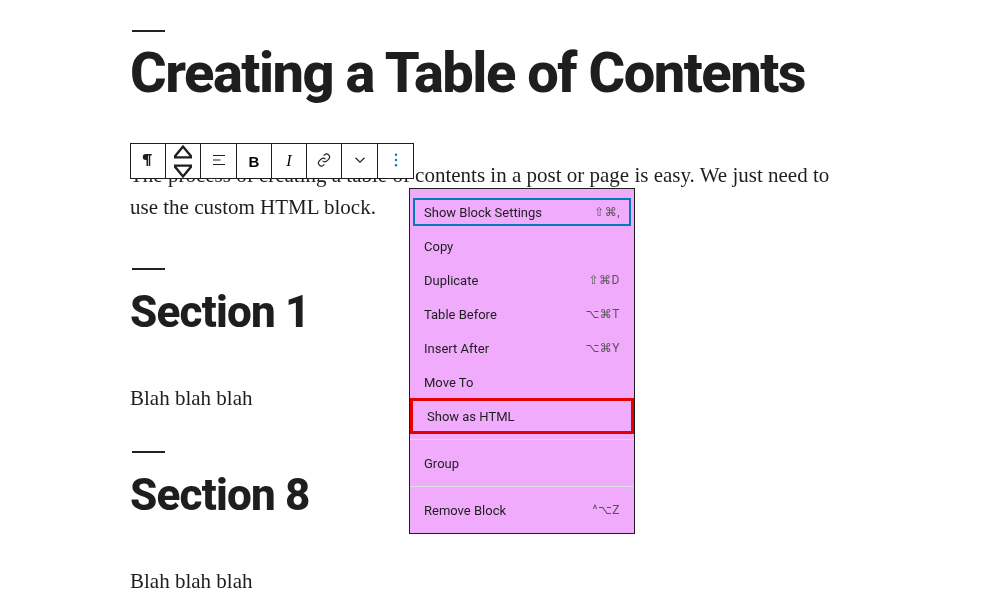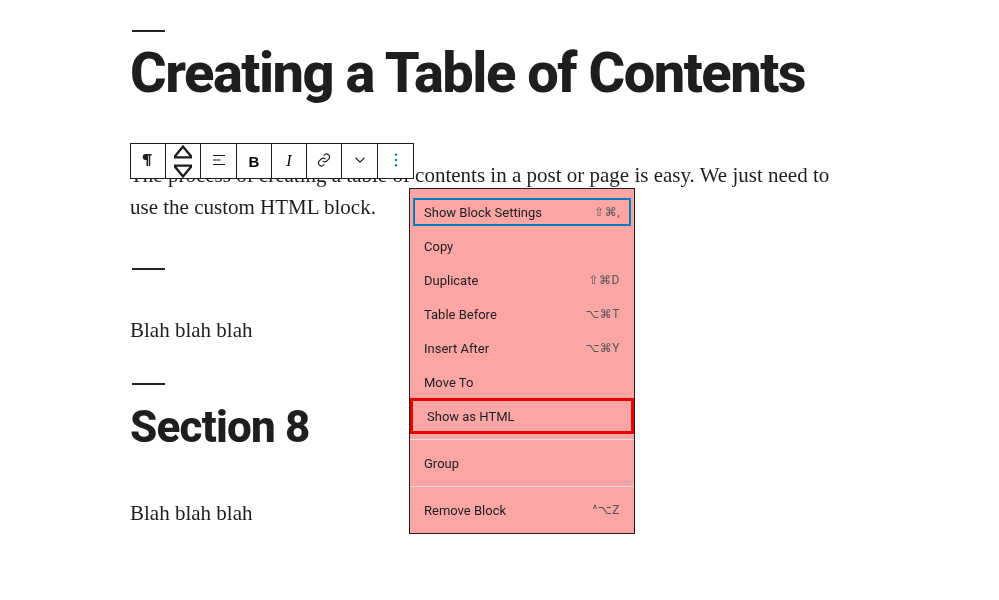--- a/index.html
+++ b/index.html
@@ -10,21 +10,21 @@
   .toolbar { position: absolute; top: 113px; left: 130px; display: flex; height: 36px; background: #fff; }
   .toolbar-group { display: flex; border: 1px solid #1e1e1e; }
   .toolbar-group + .toolbar-group { margin-left: -1px; }
   .tb-btn { width: 35px; height: 34px; display: flex; align-items: center; justify-content: center; background: #fff; border: none; border-right: 1px solid #1e1e1e; cursor: pointer; font-size: 14px; }
   .tb-btn:last-child { border-right: none; }
   .tb-btn svg { width: 18px; height: 18px; }
   .tb-more svg { fill: #007cba; }
   .para { font-family: Georgia, "Times New Roman", serif; font-size: 21px; line-height: 1.55; margin-top: 56px; max-width: 720px; }
   .section-h { font-size: 44px; font-weight: 800; letter-spacing: -0.8px; margin-top: 16px; }
   .section-body { font-family: Georgia, serif; font-size: 21px; margin-top: 48px; }
-  .dropdown { position: absolute; top: 158px; left: 409px; width: 226px; background: #fca5a5; border: 1px solid #1e1e1e; font-size: 13px; }
+  .dropdown { position: absolute; top: 158px; left: 409px; width: 226px; background: #f0abfc; border: 1px solid #1e1e1e; font-size: 13px; }
   .dd-section { padding: 6px 0; border-bottom: 1px solid #ddd; }
   .dd-section:last-child { border-bottom: none; }
   .dd-item { display: flex; align-items: center; justify-content: space-between; height: 34px; padding: 0 14px; cursor: pointer; position: relative; }
   .dd-item.focused { outline: 2px solid #007cba; outline-offset: -5px; }
   .dd-item.highlighted { border: 3px solid #e60000; height: 36px; margin: -1px 0; z-index: 2; }
   .dd-shortcut { color: #555; font-size: 12px; letter-spacing: 0.5px; }
   .move-updown { display: flex; flex-direction: column; align-items: center; justify-content: center; gap: 1px; }
 </style>
 </head>
 <body>
@@ -92,20 +92,21 @@
               <circle cx="12" cy="19" r="1.6"></circle>
             </svg>
         </span>
       </button>
     </div>
   </div>
 
   <p class="para">The process of creating a table of contents in a post or page is easy. We just need to use the custom HTML block.</p>
 
   <div class="hr-short" style="margin-top:44px;"></div>
+  <h2 class="section-h">Section 1</h2>
   <p class="section-body">Blah blah blah</p>
 
   <div class="hr-short" style="margin-top:40px;"></div>
   <h2 class="section-h">Section 8</h2>
   <p class="section-body">Blah blah blah</p>
 
   <div class="dropdown">
     <div class="dd-section">
       <div class="dd-item focused">
         <span>Show Block Settings</span>

